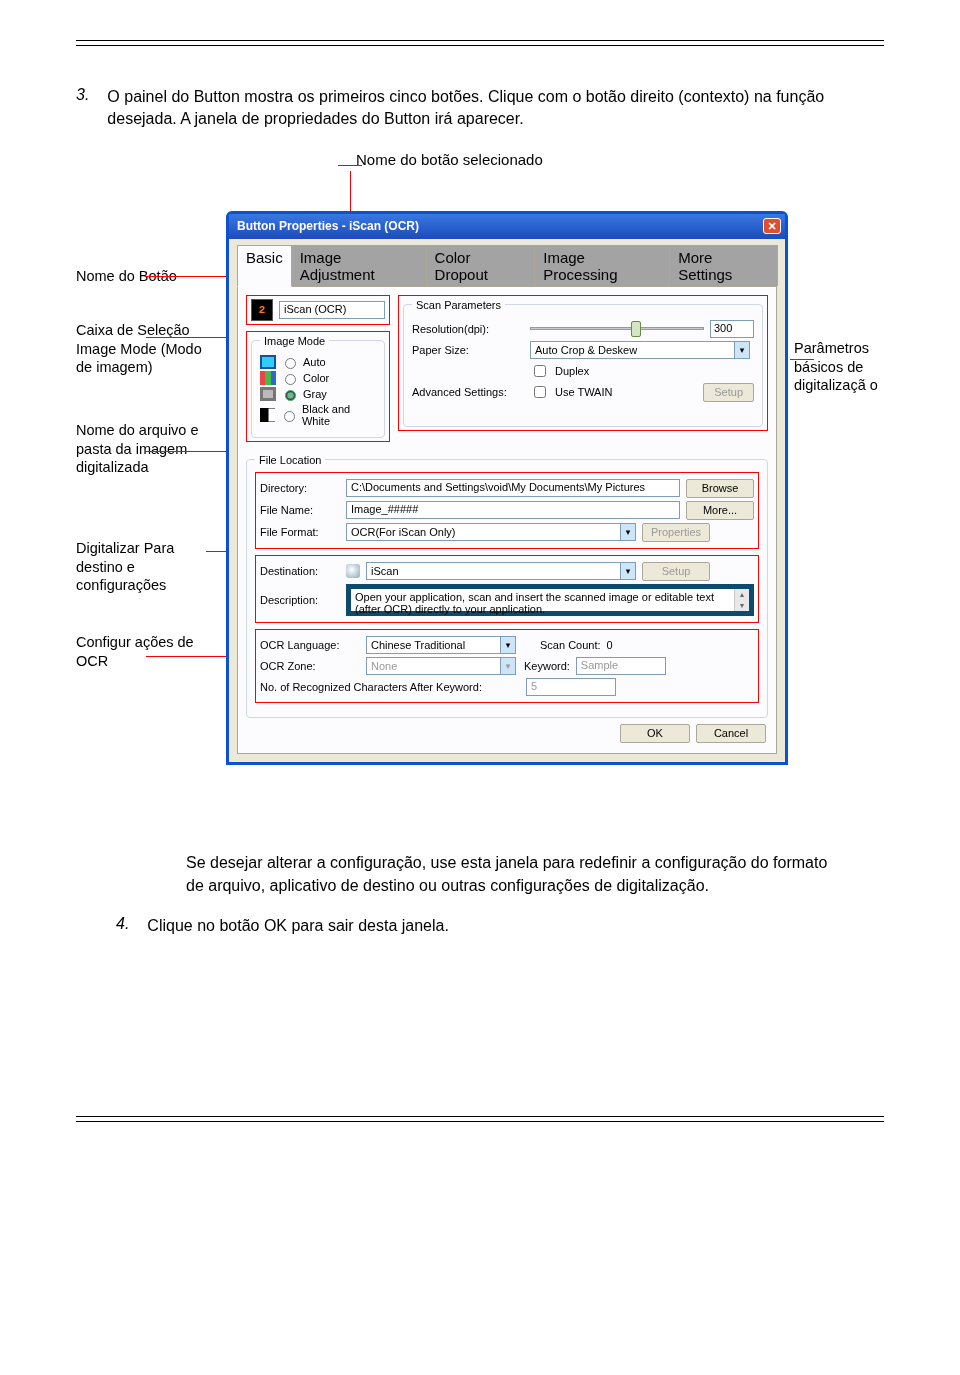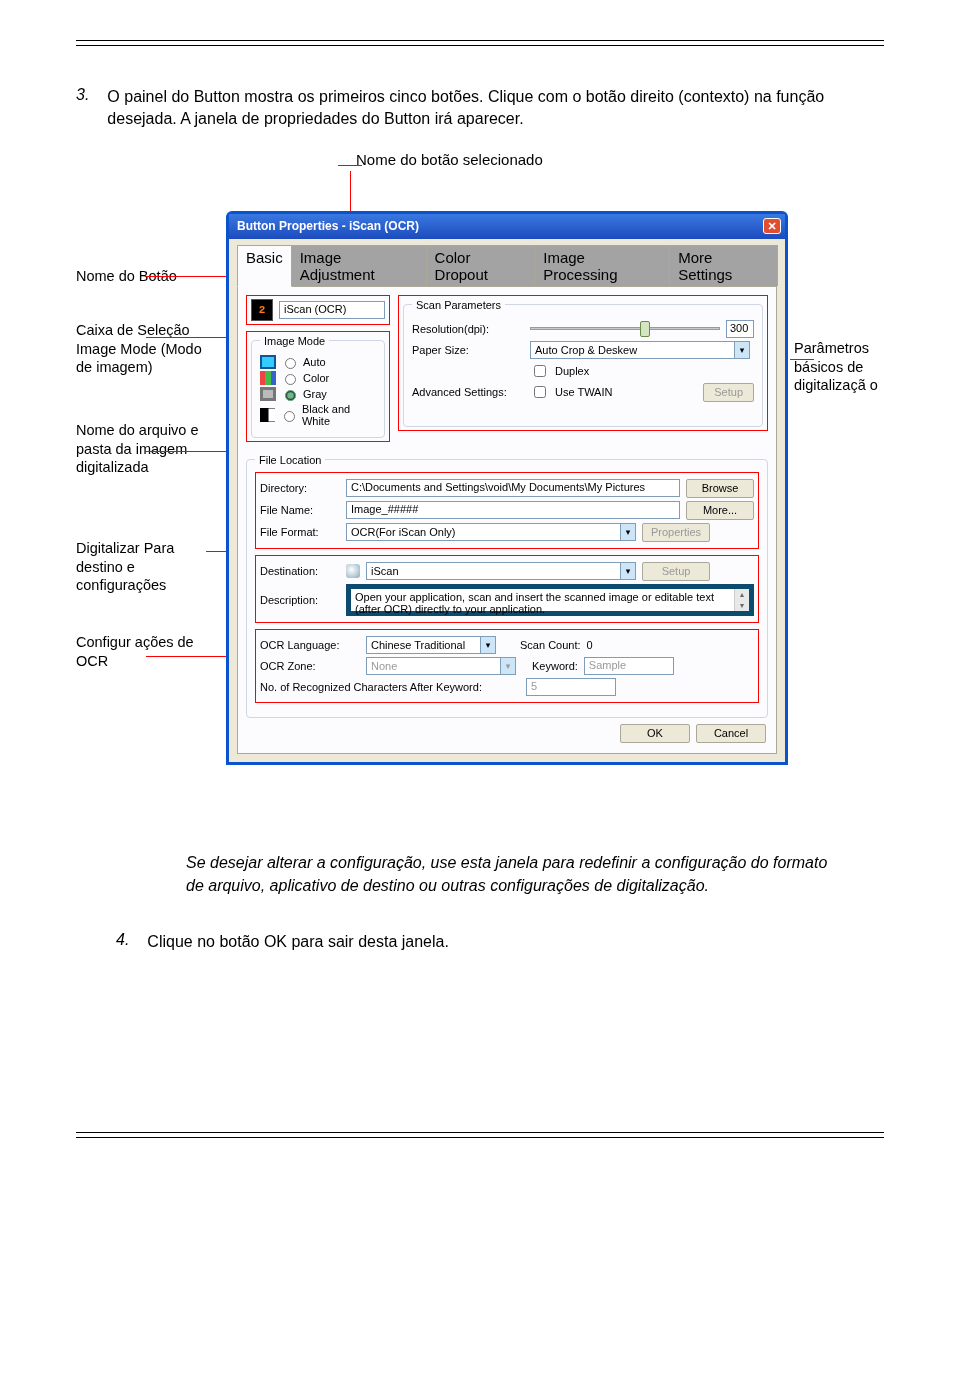--- a/index.html
+++ b/index.html
@@ -195,21 +195,21 @@
     border: 1px solid #9a9a9a;
   }
   .slider .thumb {
     position: absolute; left: 58%; top: 1px;
     width: 10px; height: 16px;
     background: #d4e5c2;
     border: 1px solid #6a8a4a;
     border-radius: 2px;
   }
   .numbox {
-    width: 28px;
+    width: 44px;
     border: 1px solid #7f9db9;
     background: #fff;
     padding: 1px 3px;
     height: 18px;
     text-align: left;
   }
   .sel {
     border: 1px solid #7f9db9;
     background: #fff;
     height: 18px;
@@ -267,23 +267,22 @@
   }
   .ocrset .olbl { flex: 0 0 100px; }
   .footer-btns {
     display: flex;
     justify-content: flex-end;
     gap: 6px;
     padding: 6px 2px 0 0;
   }
   .footer-btns .btn { width: 70px; justify-content: center; }
   .after-text {
-    margin: 10px 40px 34px 110px;
+    margin: 10px 40px 18px 110px;
     line-height: 1.45;
-    font-style: italic;
   }
   .page-num {
     text-align: center;
     margin-top: 30px;
   }
   svg.imode-swatch { vertical-align: middle; }
   .iscan-ico {
     width: 14px; height: 14px;
     background: radial-gradient(circle at 40% 40%, #fff, #8ab);
     border-radius: 3px;
@@ -465,34 +464,34 @@
                       <span>▴</span>
                       <span>▾</span>
                     </div>
                 </div>
               </div>
             </div>
 
             <div class="redbox ocrset">
               <div class="frow">
                 <span class="olbl">OCR Language:</span>
-                <div class="sel" style="width:130px">
+                <div class="sel" style="width:150px">
                   <span>Chinese Traditional</span>
                   <span class="arr">▾</span>
                 </div>
                 <span style="margin-left:18px">Scan Count:</span>
                 <span>0</span>
               </div>
               <div class="frow">
                 <span class="olbl">OCR Zone:</span>
                 <div class="sel" style="width:150px;color:#999">
                   <span>None</span>
                   <span class="arr">▾</span>
                 </div>
-                <span style="margin-left:10px">Keyword:</span>
+                <span style="margin-left:2px">Keyword:</span>
                 <div class="txt-input" style="width:90px;color:#999">Sample</div>
               </div>
               <div class="frow">
                 <span style="flex:0 0 260px">No. of Recognized Characters After Keyword:</span>
                 <div class="txt-input" style="width:90px;color:#999">5</div>
               </div>
             </div>
           </fieldset>
 
           <div class="footer-btns">

